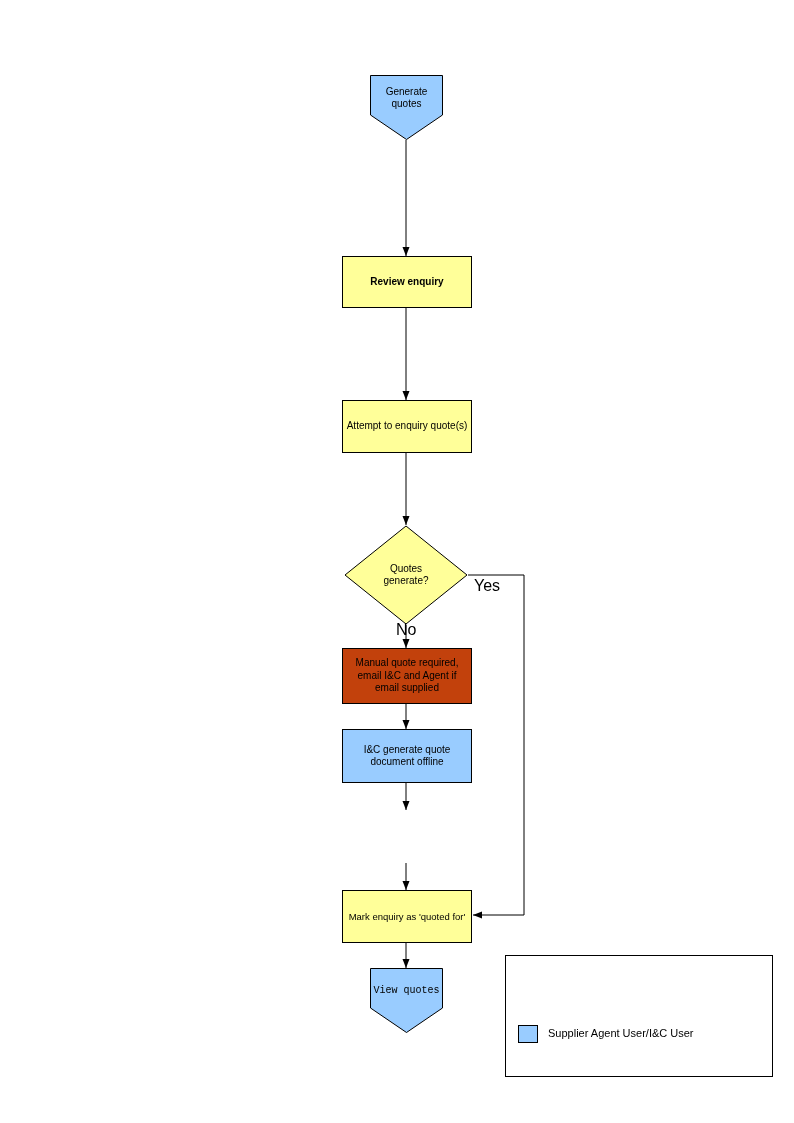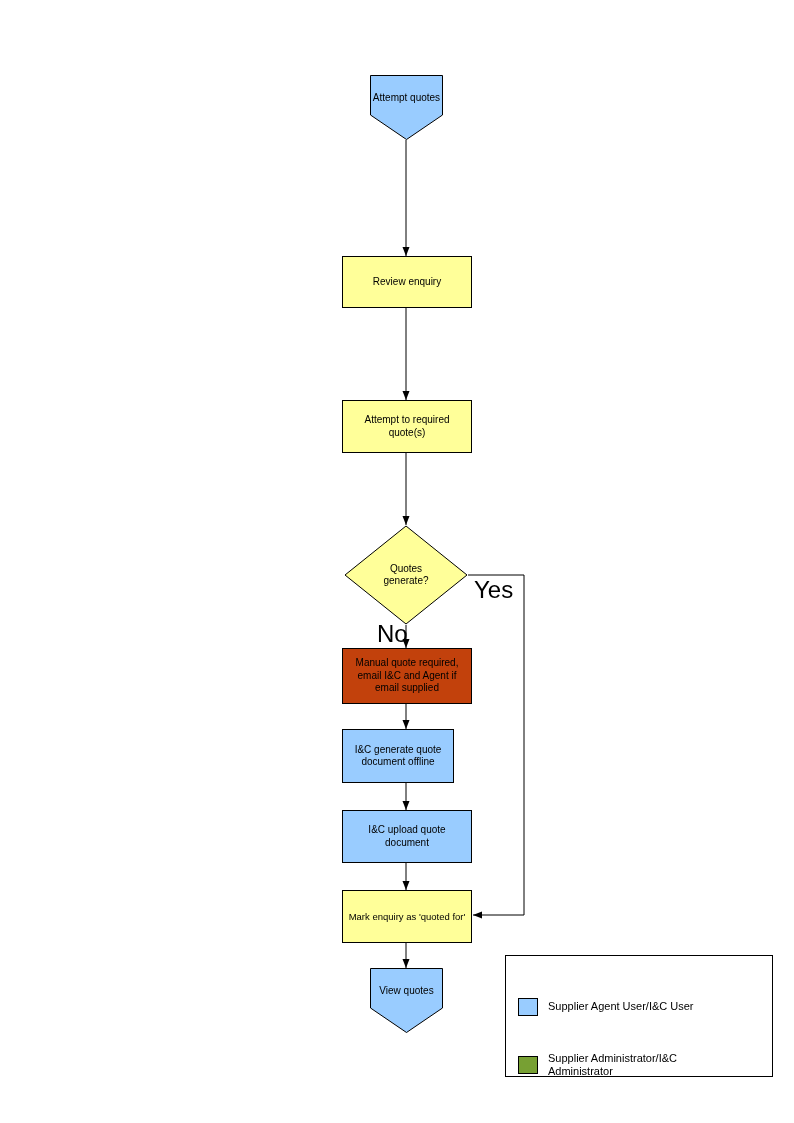--- a/index.html
+++ b/index.html
@@ -52,21 +52,21 @@
     justify-content: center;
     text-align: center;
     font-size: 10px;
     line-height: 1.25;
     color: #000;
     z-index: 3;
   }
   .edge-label {
     position: absolute;
     z-index: 4;
-    font-size: 24px;
+    font-size: 16px;
     color: #000;
     line-height: 1;
   }
   .legend {
     position: absolute;
     left: 505px;
     top: 955px;
     width: 268px;
     height: 122px;
     border: 1px solid #000;
@@ -117,68 +117,61 @@
     <line x1="406" y1="783" x2="406" y2="810" stroke="#000" stroke-width="1" marker-end="url(#arrow)"></line>
     <line x1="406" y1="863" x2="406" y2="890" stroke="#000" stroke-width="1" marker-end="url(#arrow)"></line>
     <line x1="406" y1="943" x2="406" y2="968" stroke="#000" stroke-width="1" marker-end="url(#arrow)"></line>
     <polyline points="468,575 524,575 524,915 473,915" fill="none" stroke="#000" stroke-width="1" marker-end="url(#arrow)"></polyline>
   </svg>
 
   <div class="node shape-node" style="left:370px; top:75px; width:73px; height:65px;">
     <svg width="73" height="65" viewBox="0 0 73 65">
       <polygon points="0.5,0.5 72.5,0.5 72.5,40 36.5,64.5 0.5,40" stroke="#000" stroke-width="1" fill="#99CCFF"></polygon>
     </svg>
-    <div class="shape-label" style="left:2px; top:4px; width:69px; height:38px;">Attempt quotes</div>
+    <div class="shape-label" style="left:2px; top:4px; width:69px; height:38px;">Generate quotes</div>
   </div>
 
-  <div class="node rect-node" style="left: 342px; top: 256px; width: 130px; height: 52px; background-color: rgb(255, 255, 153);">
+  <div class="node rect-node" style="left: 342px; top: 256px; width: 130px; height: 52px; background-color: rgb(255, 255, 153); font-weight: bold;">
     <span>Review enquiry</span>
   </div>
 
   <div class="node rect-node" style="left: 342px; top: 400px; width: 130px; height: 53px; background-color: rgb(255, 255, 153);">
-    <span>Attempt to required quote(s)</span>
+    <span>Attempt to enquiry quote(s)</span>
   </div>
 
   <div class="node shape-node" style="left:344px; top:525px; width:124px; height:100px;">
     <svg width="124" height="100" viewBox="0 0 124 100">
       <polygon points="62,1 123,50 62,99 1,50" stroke="#000" stroke-width="1" fill="#FFFF99"></polygon>
     </svg>
     <div class="shape-label" style="left:27px; top:25px; width:70px; height:50px;">Quotes generate?</div>
   </div>
 
   <div class="edge-label" style="left:474px; top:578px;">Yes</div>
-  <div class="edge-label" style="left:377px; top:622px;">No</div>
+  <div class="edge-label" style="left:396px; top:622px;">No</div>
 
   <div class="node rect-node" style="left: 342px; top: 648px; width: 130px; height: 56px; background-color: #c2410c;">
     <span>Manual quote required, email I&amp;C and Agent if email supplied</span>
   </div>
 
-  <div class="node rect-node" style="left: 342px; top: 729px; width: 112px; height: 54px; background-color: rgb(153, 204, 255);">
+  <div class="node rect-node" style="left: 342px; top: 729px; width: 130px; height: 54px; background-color: rgb(153, 204, 255);">
     <span>I&amp;C generate quote document offline</span>
   </div>
 
-  <div class="node rect-node" style="left: 342px; top: 810px; width: 130px; height: 53px; background-color: rgb(153, 204, 255);">
-    <span>I&amp;C upload quote document</span>
-  </div>
 
   <div class="node rect-node" style="left: 342px; top: 890px; width: 130px; height: 53px; font-size: 9.5px; padding: 10px 1px; background-color: rgb(255, 255, 153);">
     <span>Mark enquiry as 'quoted for'</span>
   </div>
 
   <div class="node shape-node" style="left:370px; top:968px; width:73px; height:65px;">
     <svg width="73" height="65" viewBox="0 0 73 65">
       <polygon points="0.5,0.5 72.5,0.5 72.5,40 36.5,64.5 0.5,40" stroke="#000" stroke-width="1" fill="#99CCFF"></polygon>
     </svg>
-    <div class="shape-label" style="left:2px; top:4px; width:69px; height:38px;">View quotes</div>
+    <div class="shape-label" style="left:2px; top:4px; width:69px; height:38px;font-family:Liberation Mono, monospace;">View quotes</div>
   </div>
 
   <div class="legend">
     <div class="legend-row">
       <div class="legend-swatch" style="background-color: rgb(153, 204, 255);"></div>
       <div class="legend-label">Supplier Agent User/I&amp;C User</div>
     </div>
-    <div class="legend-row">
-      <div class="legend-swatch" style="background-color: rgb(119, 160, 51);"></div>
-      <div class="legend-label">Supplier Administrator/I&amp;C Administrator</div>
-    </div>
   </div>
 
 </div>
 
 </body></html>

